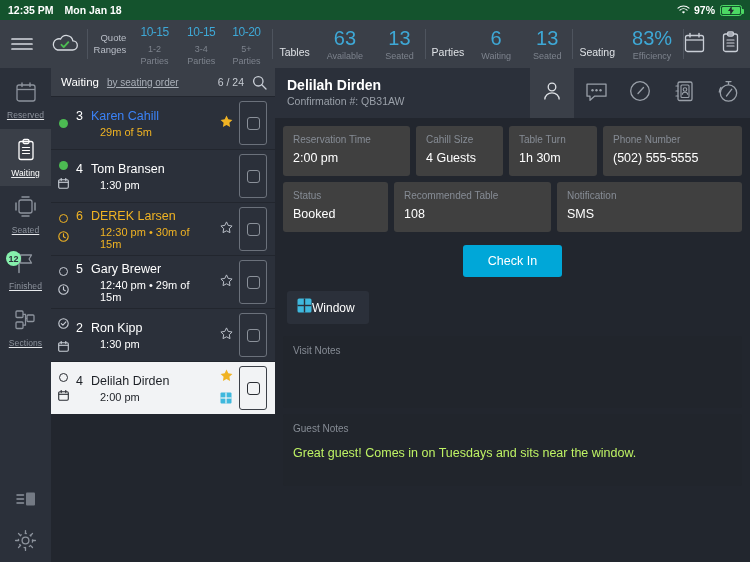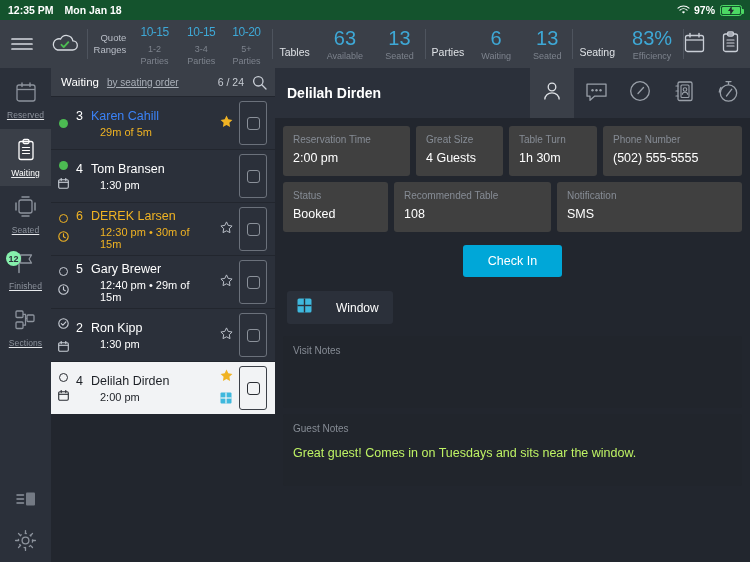--- a/index.html
+++ b/index.html
@@ -120,21 +120,21 @@
   .field .v{ font-size:12.5px; color:#ffffff; line-height:18px; margin-top:2px;}
 
   .btnrow{ display:flex; justify-content:center; gap:8px; margin:7px 0 14px 0;}
   .btn{
     width:99px; height:32px; background:#00a7d8; border:none; border-radius:3px;
     color:#ffffff; font-size:12.5px; cursor:pointer; font-family:inherit;
   }
 
   .tagrow{ padding-left:4px; margin-bottom:12px; }
   .tag{
-    display:inline-flex; align-items:center; gap:24px; background:#2b303a;
+    display:inline-flex; align-items:center; gap:0; background:#2b303a;
     border-radius:3px; padding:7px 14px 7px 10px; cursor:pointer;
   }
   .tag .tl{ font-size:12px; color:#ffffff;}
 
   .notes{ background:#21252c; border-radius:3px; padding:8px 10px; margin-bottom:6px;}
   .notes .k{ font-size:10px; color:#868c95; line-height:14px;}
   .notes .v{ font-size:12.5px; color:#bef264; line-height:18px; margin-top:8px;}
   .notes.visit{ height:72px; }
   .notes.guest{ height:72px; }
 
@@ -555,20 +555,21 @@
         </div>
 
       </div>
     </div>
 
     <div class="detail">
 
       <div class="det-head">
         <div class="det-head-txt">
           <div class="det-name">Delilah Dirden</div>
+          <div class="det-conf">Confirmation #: QB31AW</div>
         </div>
         <div class="det-tabs">
           <div class="det-tab active">
             <span>
               <svg width="22" height="22" viewBox="0 0 22 22">
                   <circle cx="11" cy="7" r="3.8" fill="none" stroke="currentColor" stroke-width="1.3"></circle>
                   <path d="M3.8 19.5c0-4 3.2-6.6 7.2-6.6s7.2 2.6 7.2 6.6" fill="none" stroke="currentColor" stroke-width="1.3"></path>
                 </svg>
             </span>
           </div>
@@ -622,21 +623,21 @@
       </div>
 
       <div class="det-body">
 
         <div class="fieldrow">
           <div class="field" style="width:127px">
             <div class="k">Reservation Time</div>
             <div class="v">2:00 pm</div>
           </div>
           <div class="field" style="width:87px">
-            <div class="k">Great Size</div>
+            <div class="k">Cahill Size</div>
             <div class="v">4 Guests</div>
           </div>
           <div class="field" style="width:88px">
             <div class="k">Table Turn</div>
             <div class="v">1h 30m</div>
           </div>
           <div class="field" style="flex:1">
             <div class="k">Phone Number</div>
             <div class="v">(502) 555-5555</div>
           </div>

